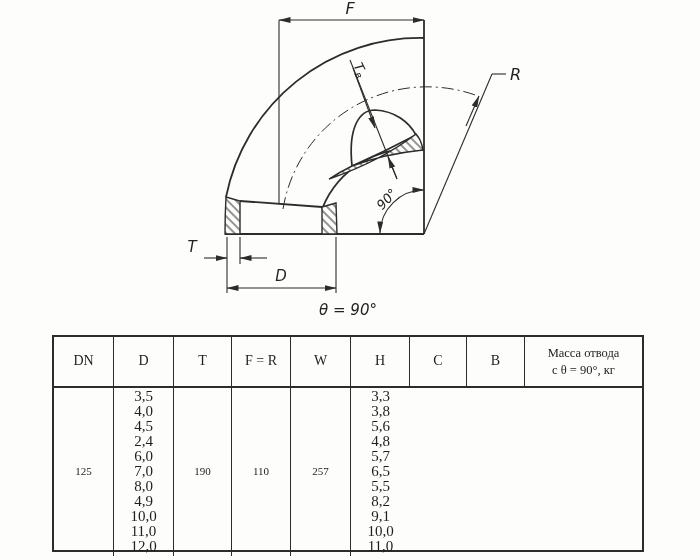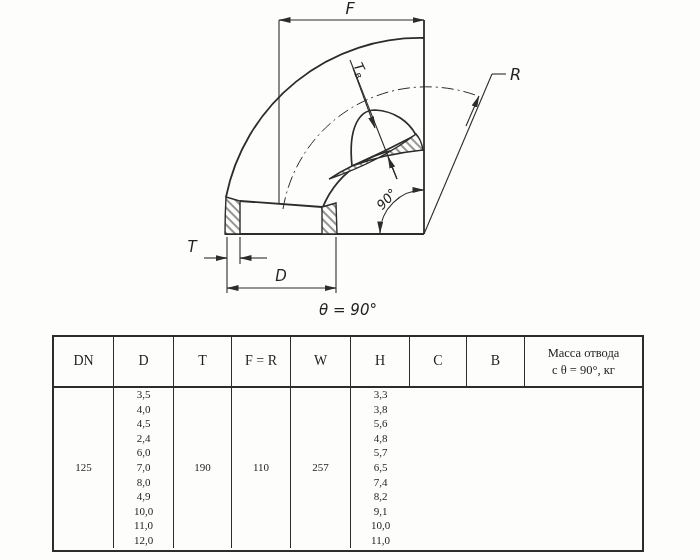--- a/index.html
+++ b/index.html
@@ -23,21 +23,21 @@
   .thead{height:49px;border-bottom:2px solid #2c2c2c;}
   .tbody{height:160px;}
   .th,.td{
     border-right:1.2px solid #2c2c2c;
     display:flex;flex-direction:column;align-items:center;justify-content:center;
     font-size:14px;line-height:1.2;text-align:center;font-family:Liberation Serif, serif;
   }
   .th:last-child,.td:last-child{border-right:none;}
   .th.mass{font-size:12.5px;line-height:1.3;}
   .td{font-size:11px;}
-  .td.list{justify-content:space-between;padding:1px 0 2px 0;font-size:11px;line-height:1;}
+  .td.list{justify-content:space-between;padding:1px 0 2px 0;font-size:15px;line-height:1;}
   .td.list div{line-height:1;}
 </style>
 </head>
 <body>
 
 <div class="stage">
 
   <svg width="700" height="335" viewBox="0 0 700 335">
     <defs>
       <pattern id="hatch" width="6" height="6" patternUnits="userSpaceOnUse" patternTransform="rotate(-45)">
@@ -131,21 +131,21 @@
       <div class="td">190</div>
       <div class="td">110</div>
       <div class="td">257</div>
       <div class="td list">
           <div>3,3</div>
           <div>3,8</div>
           <div>5,6</div>
           <div>4,8</div>
           <div>5,7</div>
           <div>6,5</div>
-          <div>7,4</div>
+          <div>5,5</div>
           <div>8,2</div>
           <div>9,1</div>
           <div>10,0</div>
           <div>11,0</div>
         </div>
     </div>
   </div>
 
 </div>
 

